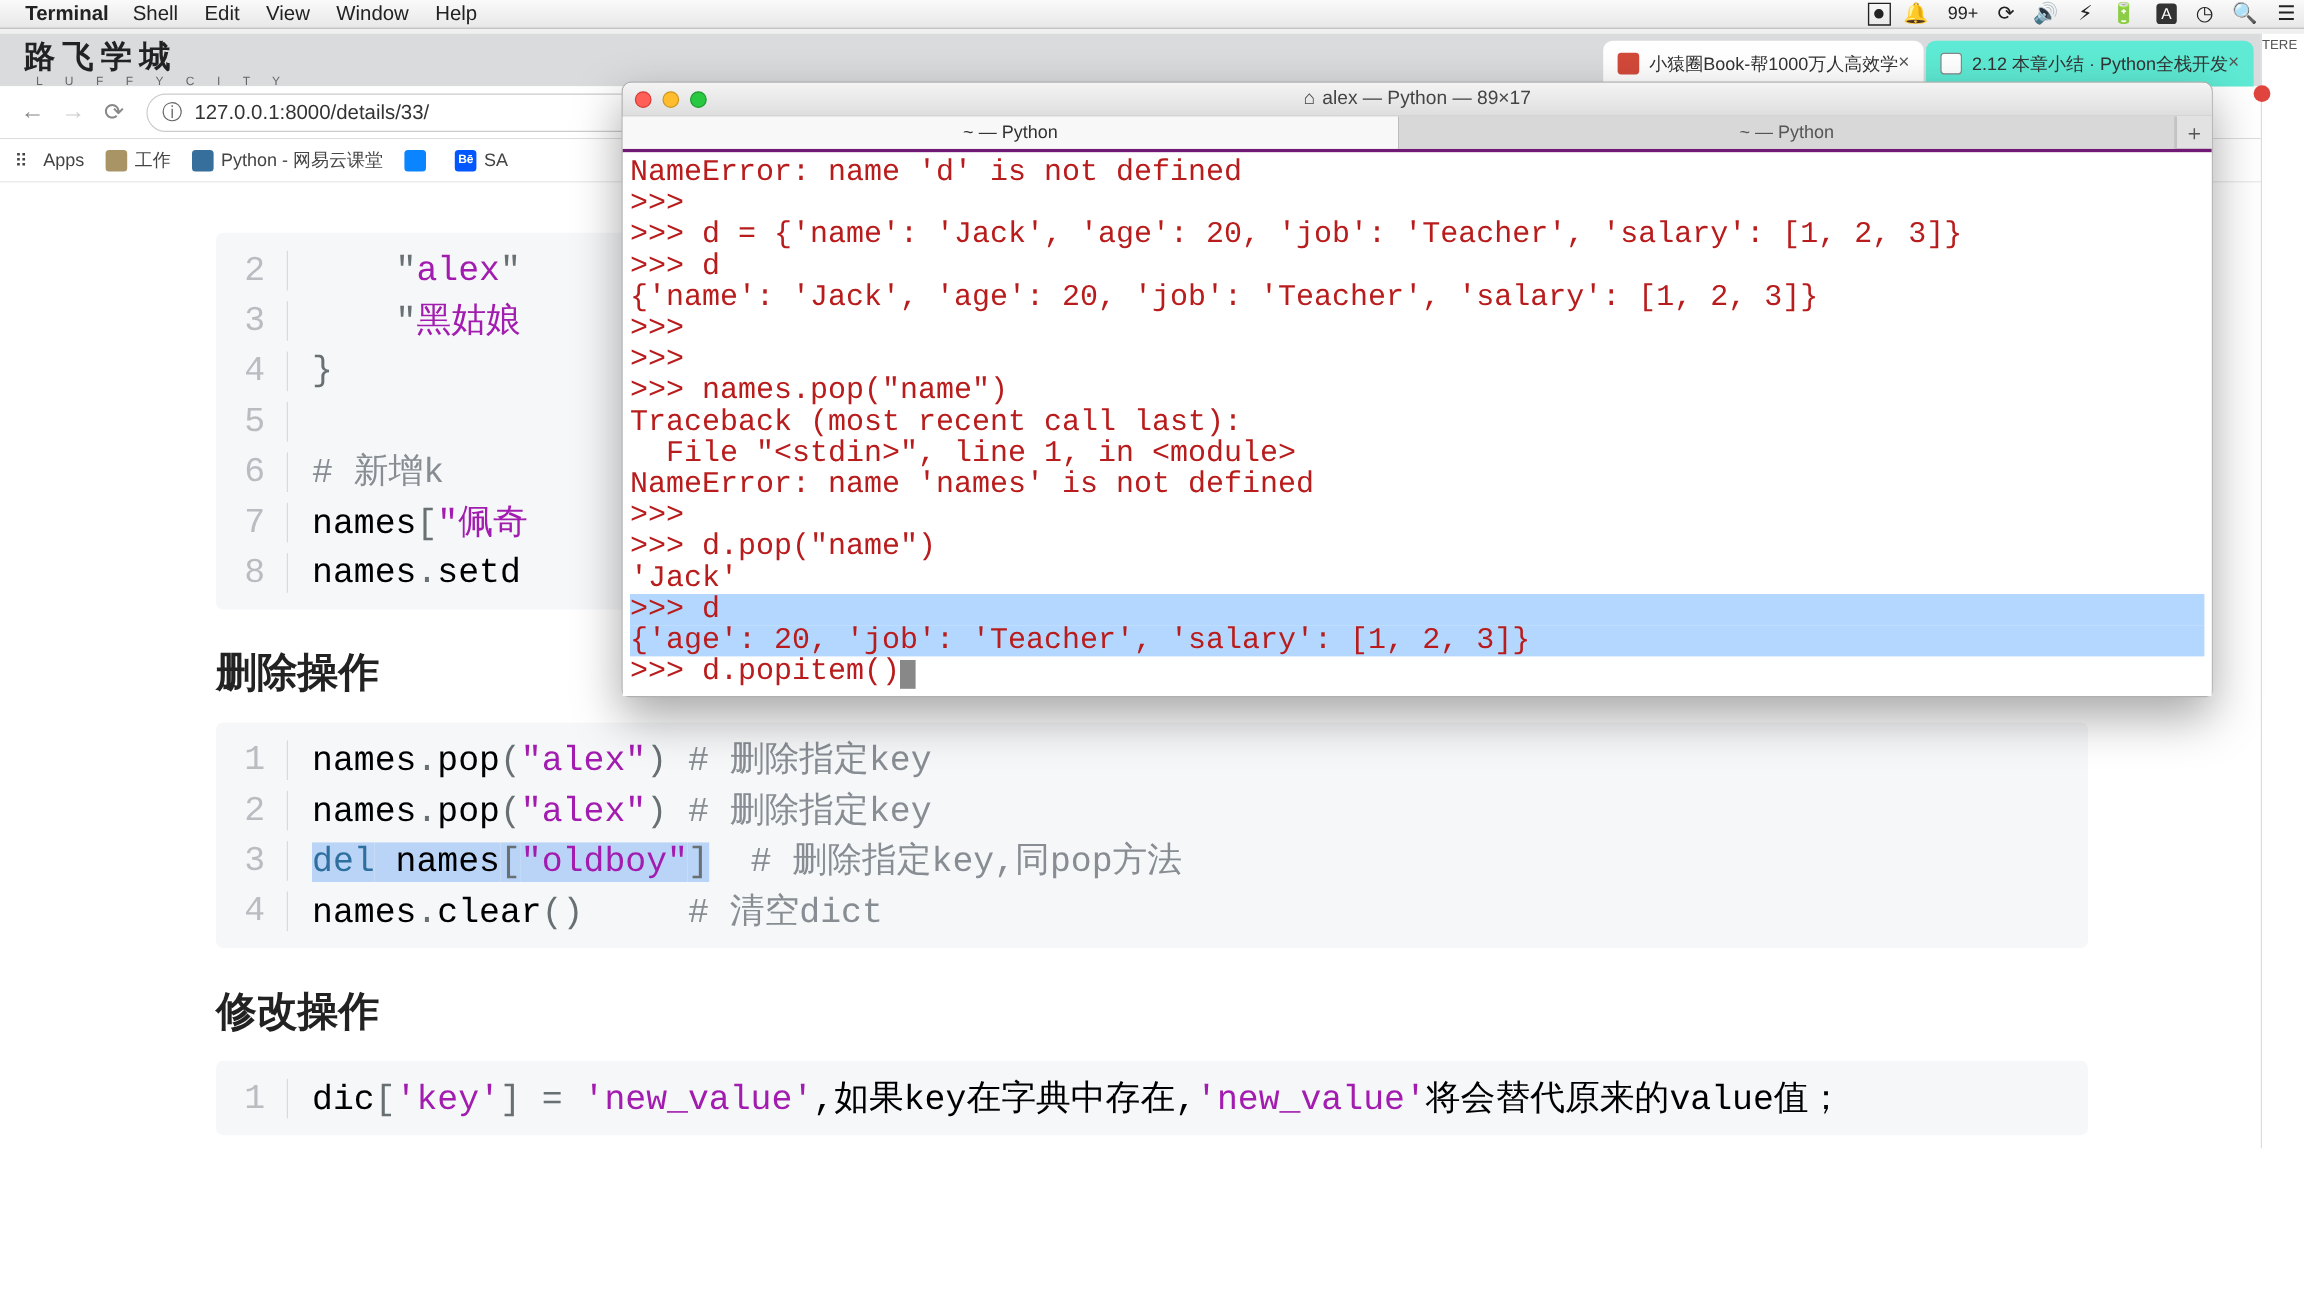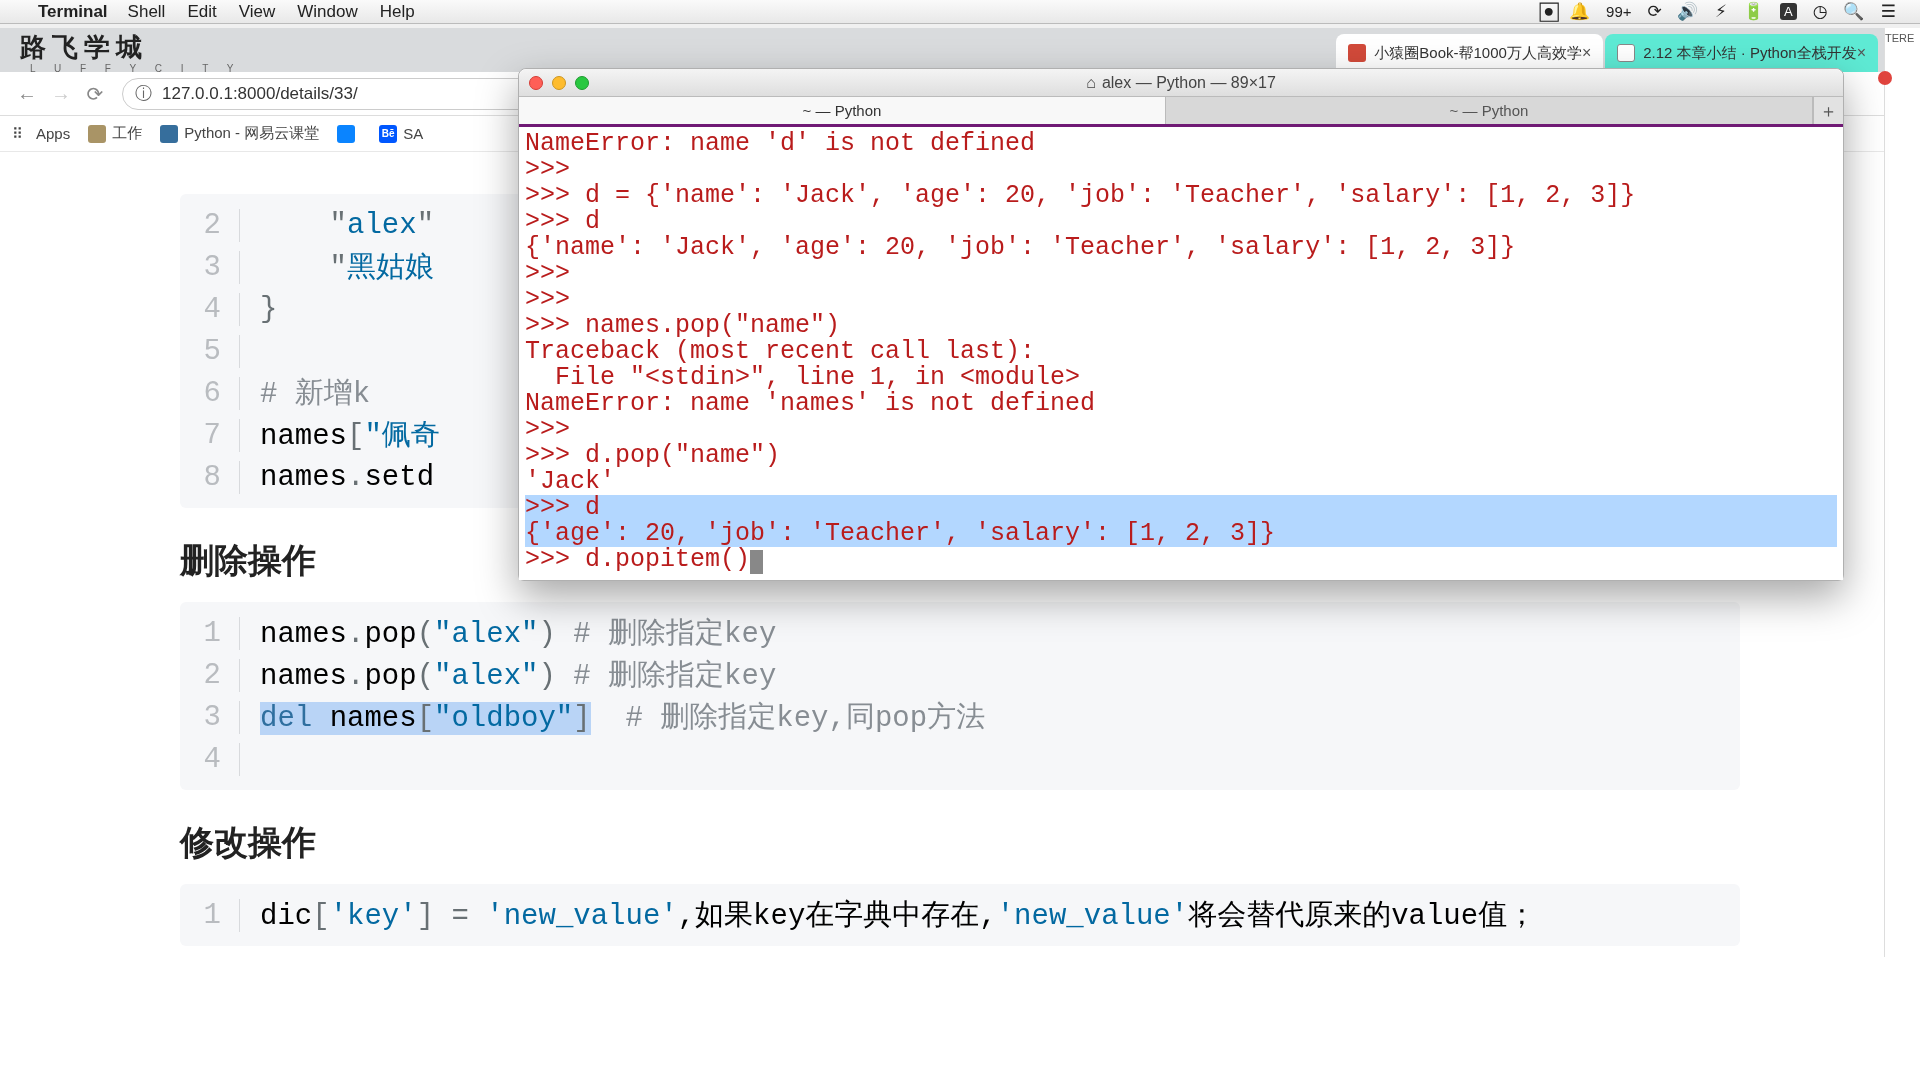--- a/index.html
+++ b/index.html
@@ -1,19 +1,19 @@
 <!DOCTYPE html>
 <html><head>
 <meta charset="utf-8">
 <style>
 * { margin: 0; padding: 0; box-sizing: border-box; }
 body { font-family: -apple-system, "Helvetica Neue", Arial, sans-serif; width: 1920px; height: 1080px; overflow: hidden; background: #f0f0f0; position: relative; }
 
 
-.menubar { height: 24px; background: linear-gradient(#fafafa,#e8e8e8); display: flex; align-items: center; padding: 0 24px; font-size: 17px; color: #222; border-bottom: 1px solid #bbb; }
+.menubar { height: 24px; background: linear-gradient(#fafafa,#e8e8e8); display: flex; align-items: center; padding: 0 7px; font-size: 17px; color: #222; border-bottom: 1px solid #bbb; }
 .menubar .apple { margin-right: 14px; font-size: 18px; }
 .menubar .appname { font-weight: 600; margin-right: 20px; }
 .menubar .mitem { margin-right: 22px; }
 .menubar .spacer { flex: 1; }
 .menubar .ricon { margin-left: 16px; font-size: 17px; }
 .menubar .battcount { font-size: 15px; }
 
 
 .browser { position: absolute; left: 0; top: 28px; right: 0; bottom: 0; background: #fff; }
 .logo { position: absolute; top: 2px; left: 20px; font-size: 26px; font-weight: 700; color: #222; letter-spacing: 6px; font-family: "PingFang SC", sans-serif; }
@@ -40,21 +40,21 @@
 .bkm .bico.py { background: #366e9c; }
 .bkm .bico.blue { background: #0a84ff; }
 .bkm .bico.be { background: #0057ff; }
 
 
 .page { position: absolute; top: 152px; left: 0; right: 0; bottom: 0; background: #fff; padding: 0 180px; overflow: hidden; }
 .codebox { background: #f6f7f9; border-radius: 6px; padding: 10px 0; margin: 14px 0 30px 0; font-family: "Courier New", monospace; font-size: 29px; }
 .codeline { display: flex; align-items: center; min-height: 42px; }
 .ln { width: 60px; text-align: right; color: #b9bcc0; padding-right: 18px; border-right: 1.5px solid #d8dadd; margin-right: 20px; user-select: none; }
 .codetxt { white-space: pre; }
-.c-str { color: #0369a1; }
+.c-str { color: #a21caf; }
 .c-pun { color: #687074; }
 .c-com { color: #878d93; }
 .c-kwd { color: #2f6f9f; }
 .c-sel { background: #b9d4f6; }
 
 h2.sect { font-family: "PingFang SC", sans-serif; font-size: 34px; font-weight: 700; color: #222; margin: 28px 0 18px 0; }
 
 
 .termwin { position: absolute; left: 518px; top: 68px; width: 1326px; background: #fff; border: 1px solid #b0b0b0; border-radius: 8px 8px 6px 6px; box-shadow: 0 16px 40px rgba(0,0,0,0.35); }
 .termtitle { height: 28px; background: linear-gradient(#f4f4f4,#dedede); border-bottom: 1px solid #bbb; border-radius: 8px 8px 0 0; display: flex; align-items: center; position: relative; }
@@ -189,20 +189,21 @@
         <div class="codeline">
           <span class="ln">2</span>
           <span class="codetxt"><span class="">names</span><span class="c-pun">.</span><span class="">pop</span><span class="c-pun">(</span><span class="c-str">"alex"</span><span class="c-pun">)</span><span class=""> </span><span class="c-com"># 删除指定key</span></span>
         </div>
         <div class="codeline">
           <span class="ln">3</span>
           <span class="codetxt"><span class="c-kwd c-sel">del</span><span class=" c-sel"> </span><span class=" c-sel">names</span><span class="c-pun c-sel">[</span><span class="c-str c-sel">"oldboy"</span><span class="c-pun c-sel">]</span><span class="">  </span><span class="c-com"># 删除指定key,同pop方法</span></span>
         </div>
         <div class="codeline">
           <span class="ln">4</span>
+          <span class="codetxt"><span class="">names</span><span class="c-pun">.</span><span class="">clear</span><span class="c-pun">()</span><span class="">     </span><span class="c-com"># 清空dict</span></span>
         </div>
       </div>
     <h2 class="sect">修改操作</h2>
     <div class="codebox" id="codebox3">
         <div class="codeline">
           <span class="ln">1</span>
           <span class="codetxt"><span>dic</span><span class="c-pun">[</span><span class="c-str">'key'</span><span class="c-pun">]</span><span> </span><span class="c-pun">=</span><span> </span><span class="c-str">'new_value'</span><span>,如果key在字典中存在,</span><span class="c-str">'new_value'</span><span>将会替代原来的value值；</span></span>
         </div>
       </div>
   </div>

